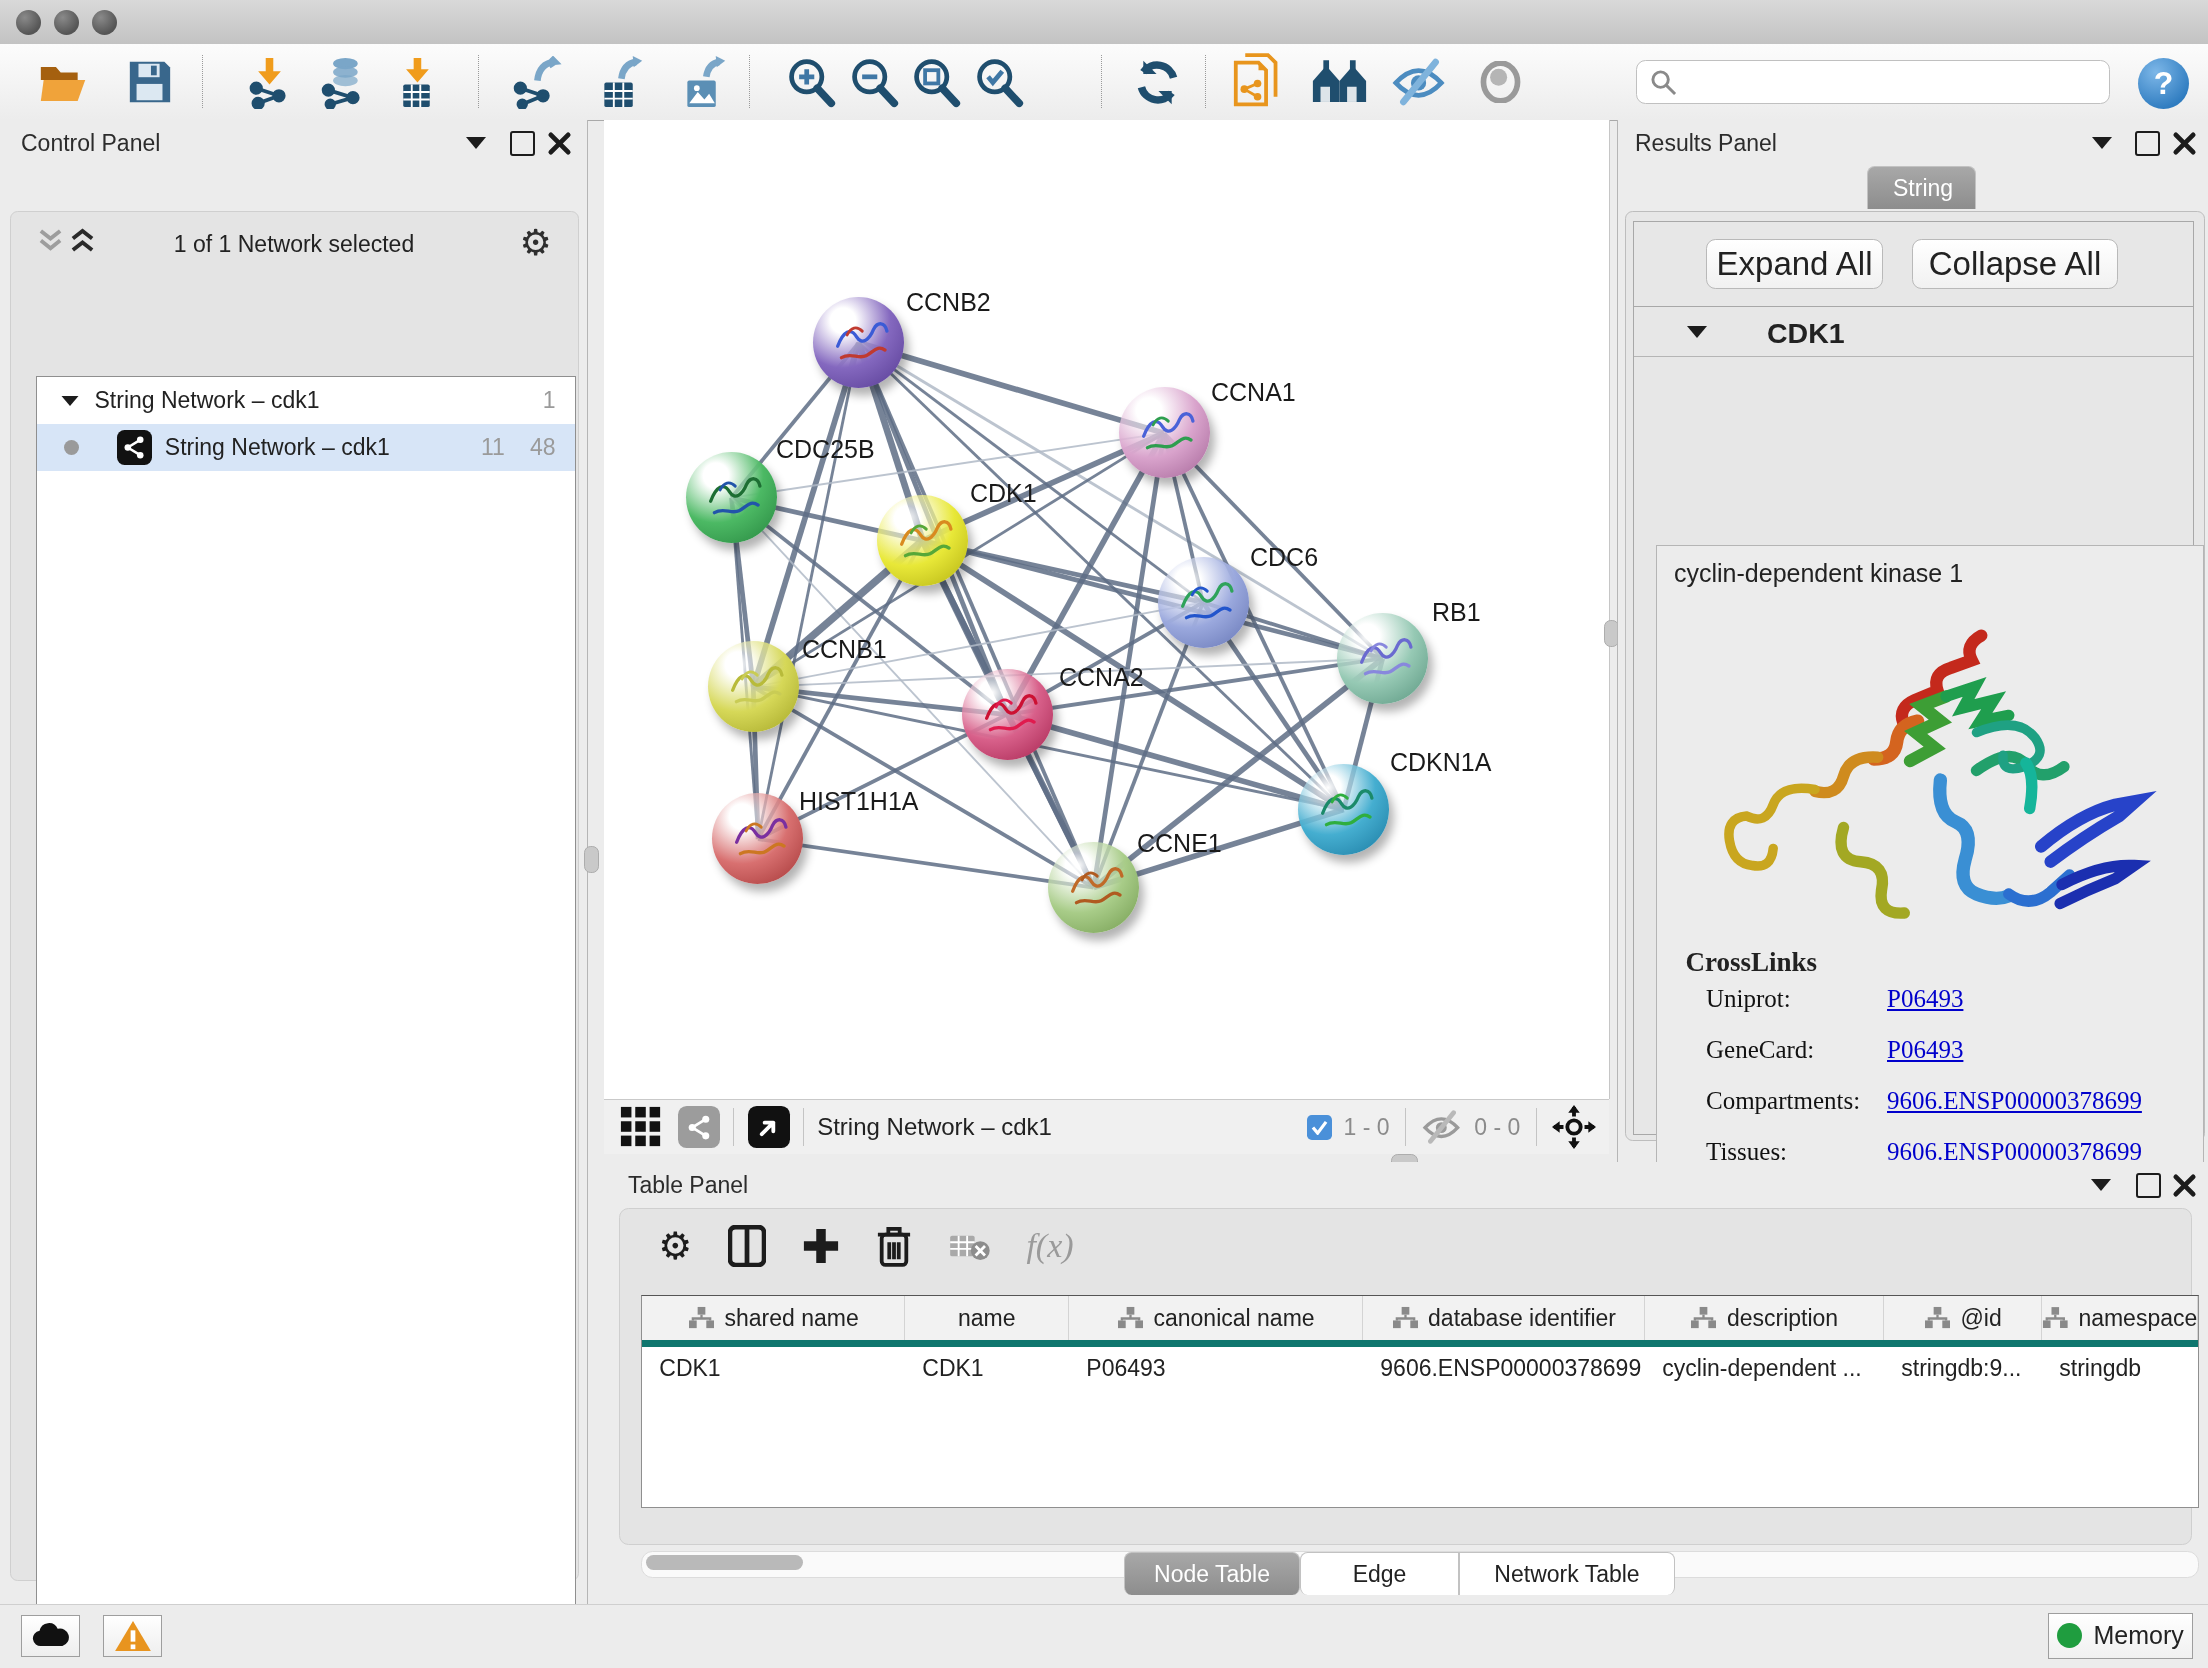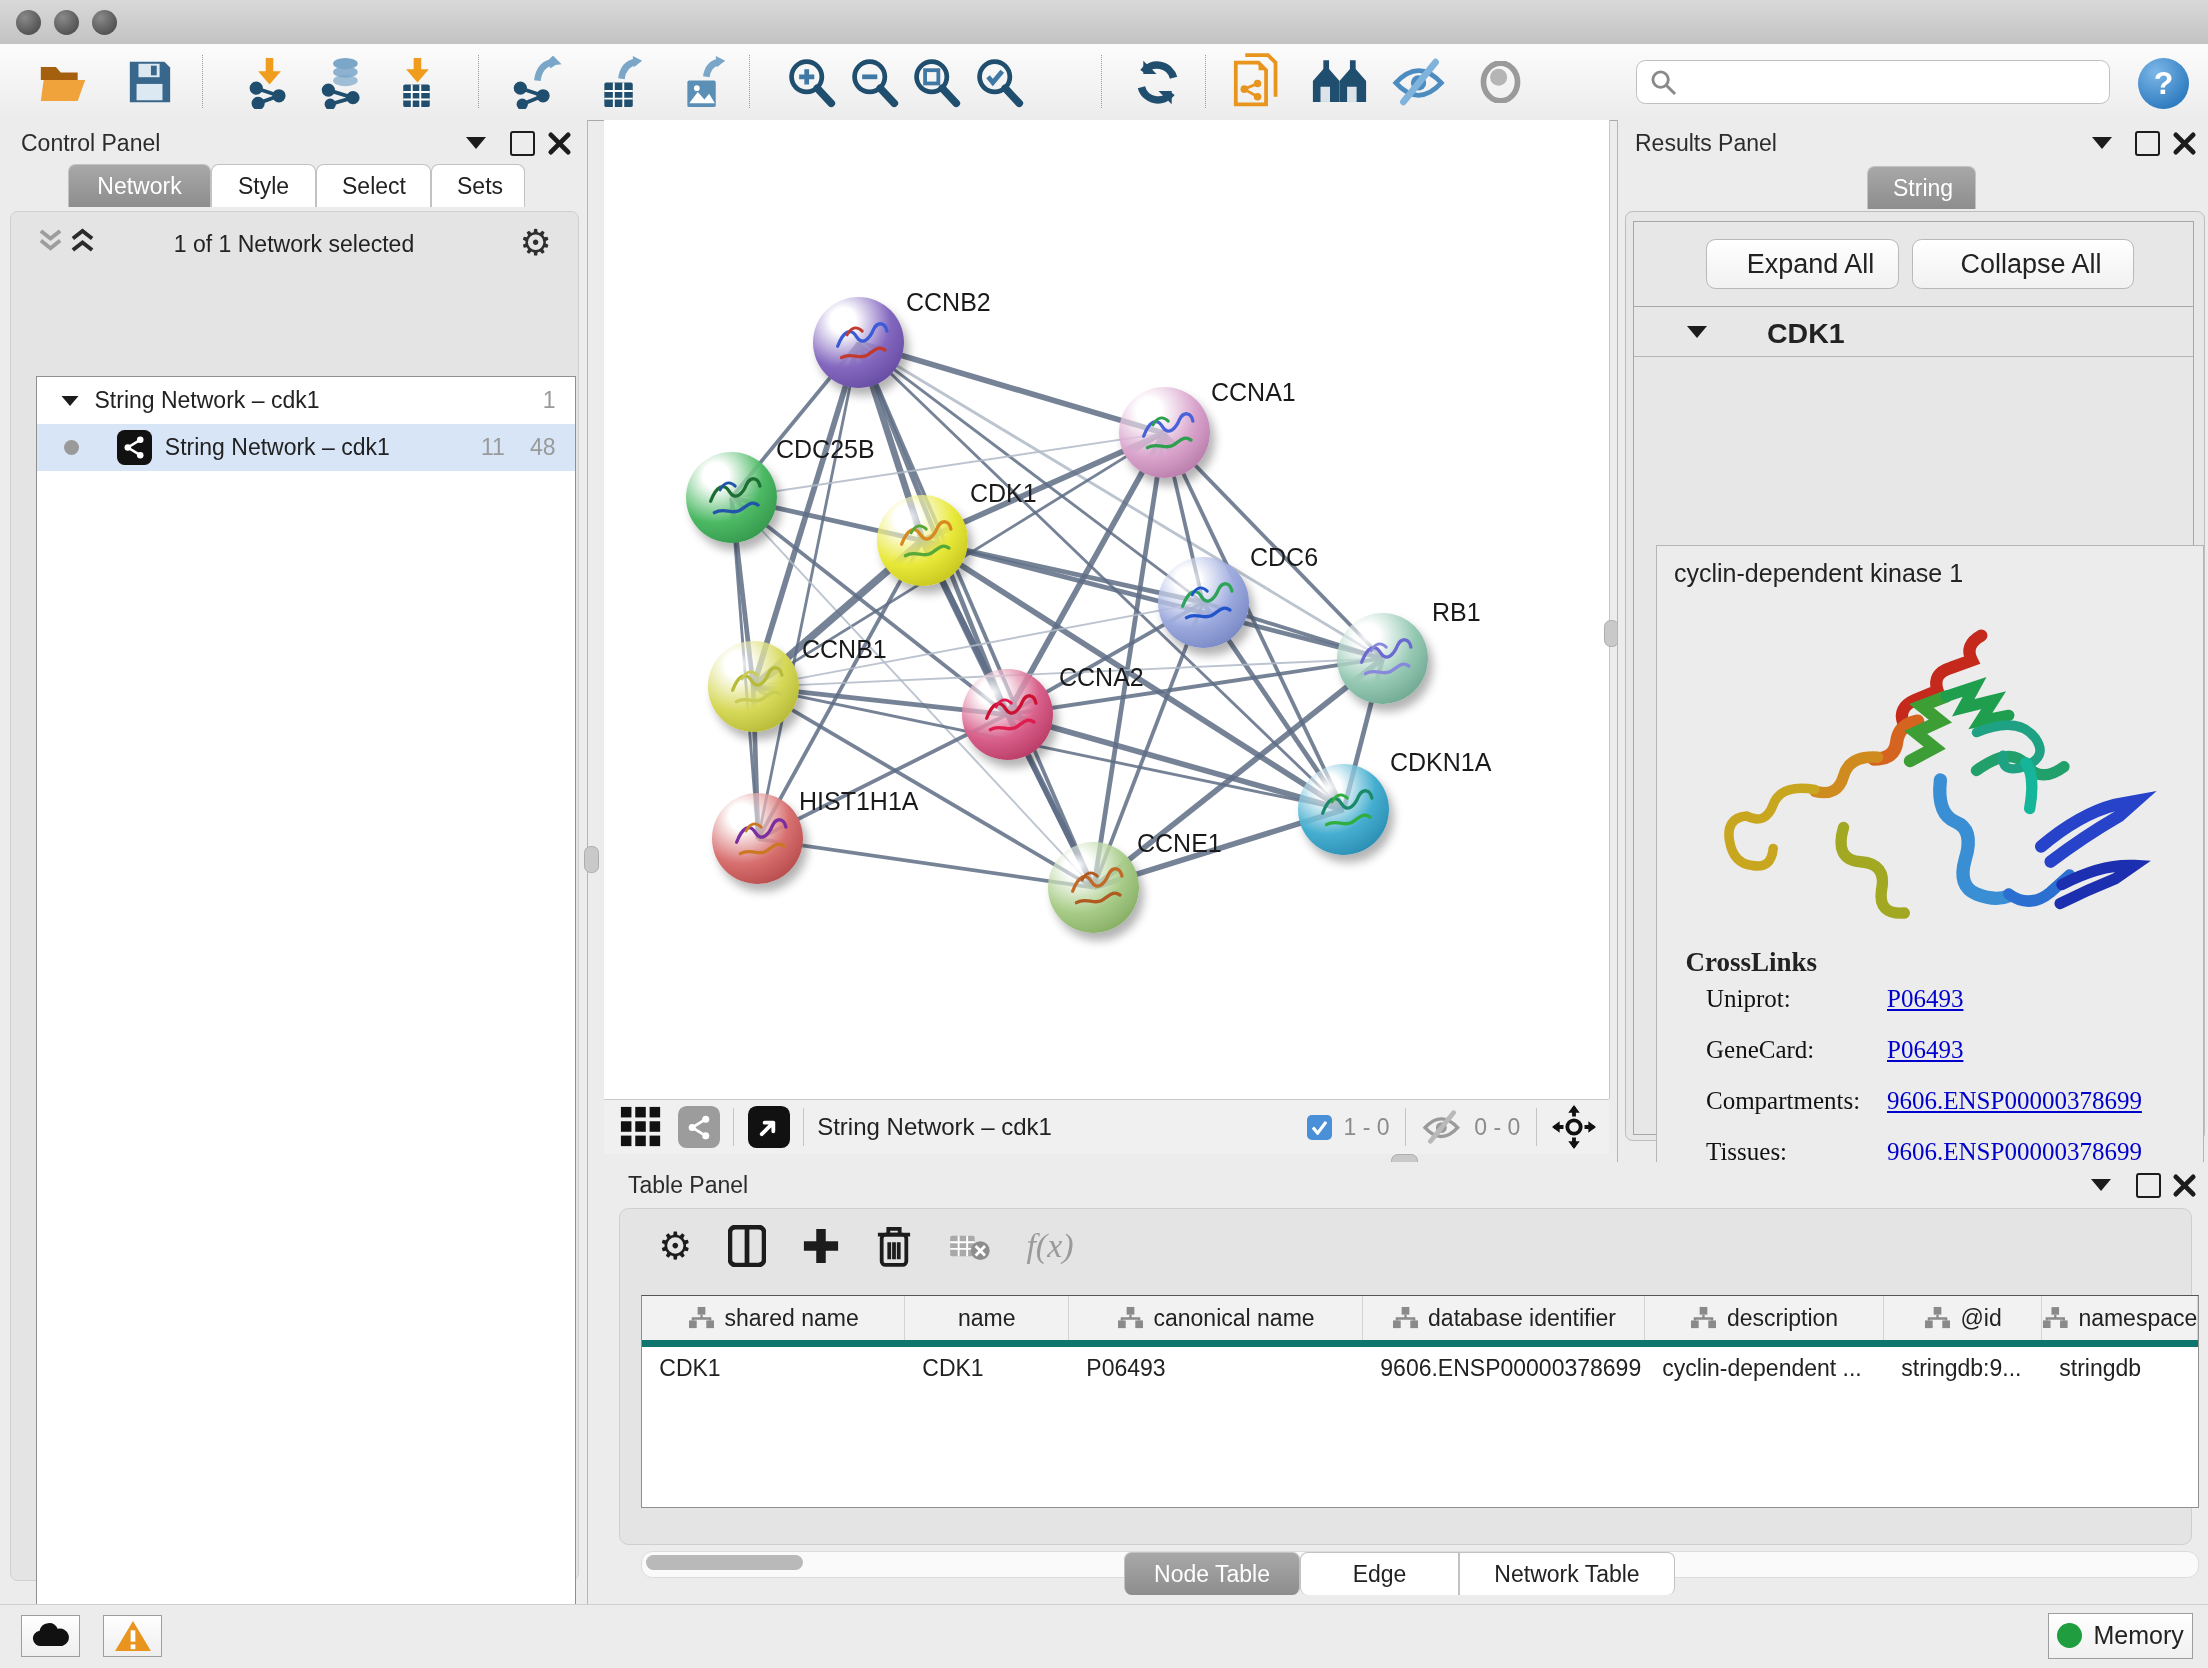--- a/index.html
+++ b/index.html
@@ -41,21 +41,21 @@
   .blackbtn{width:42px;height:42px;border-radius:8.6px;background:#111;display:flex;align-items:center;justify-content:center;}
   .graybtn{width:42px;height:42px;border-radius:8.6px;background:#9c9c9c;display:flex;align-items:center;justify-content:center;}
   .cbar .num{color:#8b8b8b;font-size:23px;}
   .chk{width:25px;height:25px;border-radius:4.8px;background:#4a90d9;display:flex;align-items:center;justify-content:center;}
   .handle{width:13.3px;height:25px;border-radius:6.7px;background:#c9c9c9;border:1px solid #adadad;}
   .handleh{width:25px;height:13.3px;border-radius:6.7px;background:#c9c9c9;border:1px solid #adadad;}
   
   .rpanel{left:1617px;top:120px;width:592px;height:1042px;background:#ececec;border-left:1px solid #b5b5b5;}
   .rbox{left:6.7px;top:91px;width:578px;height:928px;background:#e7e7e7;border:1px solid #bdbdbd;border-radius:7.6px;}
   .rtop{left:15px;top:101px;width:559px;height:84px;border:1px solid #a8a8a8;background:#e7e7e7;}
-  .wbtn{height:48px;background:linear-gradient(#ffffff,#f1f1f1);border:1px solid #b9b9b9;border-radius:9.5px;font-size:27px;display:flex;align-items:center;justify-content:center;padding-left:16px;}
+  .wbtn{height:48px;background:linear-gradient(#ffffff,#f1f1f1);border:1px solid #b9b9b9;border-radius:9.5px;font-size:33px;display:flex;align-items:center;justify-content:center;}
   .gbox{left:15px;top:186px;width:559px;height:827px;border:1px solid #a8a8a8;background:#e7e7e7;}
   .gtitle{font-size:28.5px;font-weight:bold;}
   .gcontent{left:22px;top:238px;width:546px;height:736px;border:1px solid #b5b5b5;background:#ececec;}
   .serif{font-family:"Liberation Serif",serif;}
   .xl-label{font-size:25px;color:#111;}
   .xl-link{font-size:25px;color:#0000cc;text-decoration:underline;}
   
   .tpanel{left:605px;top:1162px;width:1604px;height:441px;background:#ececec;}
   .tbox{left:14.3px;top:46px;width:1571px;height:335px;background:#e4e4e4;border:1px solid #cfcfcf;border-radius:9.5px;}
   .ttool{display:flex;align-items:center;gap:36px;padding:15px 0 0 38px;}
@@ -252,26 +252,20 @@
 
 <div class="abs cpanel">
   <div class="abs ptitle" style="left:21px;top:9.5px">Control Panel</div>
   <div class="abs tri-down" style="left:466px;top:17px"></div>
   <div class="abs sq" style="left:510px;top:11.4px"></div>
   <svg class="abs xicon" style="left:547px;top:10.5px" width="25" height="25" viewBox="0 0 26 26">
       <line x1="4" y1="4" x2="22" y2="22"></line>
       <line x1="22" y1="4" x2="4" y2="22"></line>
     </svg>
 
-  <div class="abs tabs" style="left:68px;top:44px">
-    <div class="tab sel" style="width:91px">Network</div>
-    <div class="tab" style="width:53px">Style</div>
-    <div class="tab" style="width:63px">Select</div>
-    <div class="tab" style="width:42px">Sets</div>
-  </div>
 
   <div class="abs cbox">
     <svg class="abs" style="left:27px;top:15px" width="25" height="27" viewBox="0 0 26 28">
         <path d="M3 4 l10 8 10 -8 M3 14 l10 8 10 -8" stroke="#9d9d9d" stroke-width="4" fill="none"></path>
       </svg>
     <svg class="abs" style="left:59px;top:15px" width="25" height="27" viewBox="0 0 26 28">
         <path d="M3 12 l10 -8 10 8 M3 24 l10 -8 10 8" stroke="#2a2a2a" stroke-width="4" fill="none"></path>
       </svg>
     <div class="abs" style="left:0;top:19px;width:100%;text-align:center;font-size:23px">1 of 1 Network selected</div>
     <div class="abs" style="left:509px;top:9.5px;font-size:36px;color:#2e2e2e">⚙</div>

